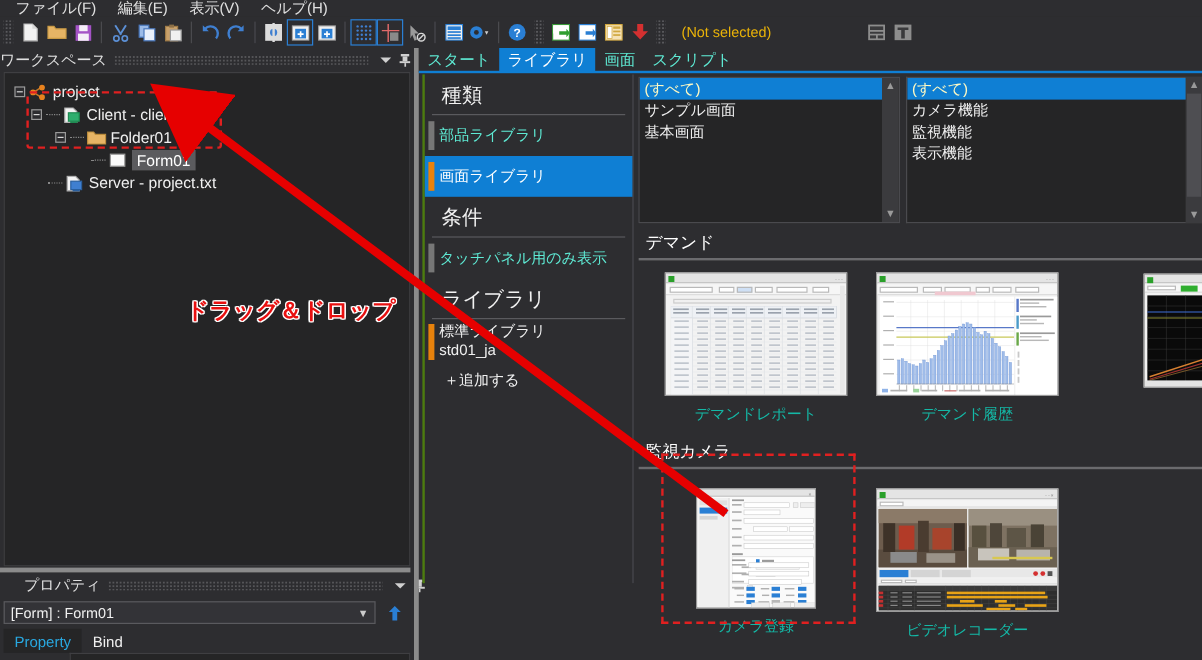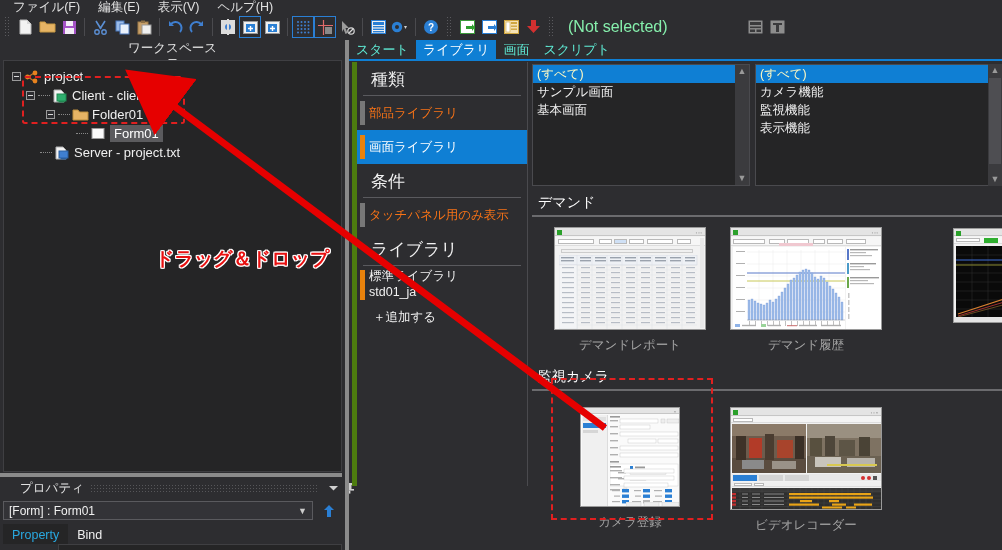--- a/index.html
+++ b/index.html
@@ -35,29 +35,29 @@
     background-image: radial-gradient(#5a5a5e 0.8px, transparent 0.9px);
     background-size: 3px 3px; background-position: 1px 2px;
     flex: 0 0 auto;
   }
   .tsep { width: 1px; height: 18px; background: #4a4a4e; margin: 0 4px; flex: 0 0 auto; }
   .tbtn {
     width: 22px; height: 22px; display: flex; align-items: center; justify-content: center;
     flex: 0 0 auto; position: relative;
   }
   .tbtn.active { border: 1px solid #2a7fd4; }
-  .notsel { font-size: 16px; color: #86efac; margin-left: 10px; white-space: nowrap; }
+  .notsel { font-size: 12px; color: #eab308; margin-left: 10px; white-space: nowrap; }
 
   
   .ic { display: block; }
 
   
   .ws-header {
     position: absolute; left: 0; top: 40px; width: 345px; height: 20px;
-    background: #2d2d30; display: flex; align-items: center; padding: 0 0; flex-direction: column;
+    background: #2d2d30; display: flex; align-items: center; padding: 0 0;
   }
   .ws-title { font-size: 12.5px; color: #e0e0e0; white-space: nowrap; }
   .dots-fill {
     flex: 1 1 auto; height: 8px; margin: 0 6px;
     background-image: radial-gradient(#565659 0.7px, transparent 0.8px);
     background-size: 3px 3px;
   }
   .hdr-btn { width: 16px; height: 16px; display:flex; align-items:center; justify-content:center; }
 
   
@@ -128,29 +128,29 @@
     position: absolute; left: 349px; top: 40px; width: 653px; height: 20px;
     background: #2d2d30; display: flex; align-items: stretch; font-size: 13px;
   }
   .tab { padding: 0 7px; display: flex; align-items: center; color: #5eead4; white-space: nowrap;}
   .tab.active { background: #0f7fd4; color: #fff; }
   .tabline { position:absolute; left:349px; top:59px; width:653px; height:2px; background:#0f7fd4;}
 
   
   .cat-panel {
     position: absolute; left: 352px; top: 62px; width: 176px; height: 424px;
-    background: #2d2d30; border-left: 5px solid #4d7c0f; border-right: 1px solid #4a4a4e;
+    background: #2d2d30; border-left: 2px solid #4d7c0f; border-right: 1px solid #4a4a4e;
   }
   .cat-h {
     font-size: 17px; color: #f2f2f2; padding: 6px 0 4px 8px;
     border-bottom: 1px solid #5a5a5e; margin: 0 6px 0 6px;
   }
   .cat-item {
     height: 34px; display: flex; align-items: center; font-size: 12.5px;
-    color: #f97316; padding-left: 12px; position: relative;
+    color: #5eead4; padding-left: 12px; position: relative;
   }
   .cat-item .bar { position: absolute; left: 3px; top: 5px; width: 5px; height: 24px; background: #777; }
   .cat-item.selected { background: #0f7fd4; color: #fff; }
   .cat-item.selected .bar { background: #e8820c; }
   .cat-item2 {
     min-height: 34px; display: flex; flex-direction: column; justify-content:center;
     font-size: 12.5px; color: #f0f0f0; padding: 2px 0 2px 12px; position: relative;
   }
   .cat-item2 .bar { position: absolute; left: 3px; top: 4px; width: 5px; height: 30px; background: #e8820c; }
   .cat-add { font-size: 12.5px; color: #f0f0f0; padding: 8px 0 0 16px; }
@@ -172,21 +172,21 @@
   
   .content { position: absolute; left: 532px; top: 190px; width: 470px; height: 360px; overflow: hidden; }
   .sec-title { font-size: 14px; color: #ffffff; padding: 4px 0 3px 6px; }
   .sec-rule { height: 2px; background: #6b6b6e; margin: 0 0 0 0; }
   .thumbs { display: flex; gap: 24px; padding: 10px 0 0 22px; }
   .thumb { width: 152px; }
   .thumb .frame {
     width: 152px; height: 103px; background: #f2f2f2; border: 1px solid #9a9a9a;
     position: relative; overflow: hidden;
   }
-  .thumb .cap { text-align: center; font-size: 12.5px; color: #a3a3a3; padding-top: 7px; white-space: nowrap; }
+  .thumb .cap { text-align: center; font-size: 12.5px; color: #14b8a6; padding-top: 7px; white-space: nowrap; }
   .sel-dash-box {
     position: absolute; left: 551px; top: 378px; width: 162px; height: 142px;
     border: 2px dashed #e02020; pointer-events: none;
   }
 
   
   .mw-title { position:absolute; left:0; top:0; width:100%; height:8px; background:#e4e4e4; border-bottom:1px solid #c6c6c6;}
   .mw-title .grn { position:absolute; left:2px; top:1.5px; width:5px; height:5px; background:#2aa02a; }
   .mw-title .btns { position:absolute; right:2px; top:2px; font-size:4px; color:#777; letter-spacing:1px;}
   .mw-tool { position:absolute; left:0; top:9px; width:100%; height:9px; background:#f6f6f6; border-bottom:1px solid #ddd;}

